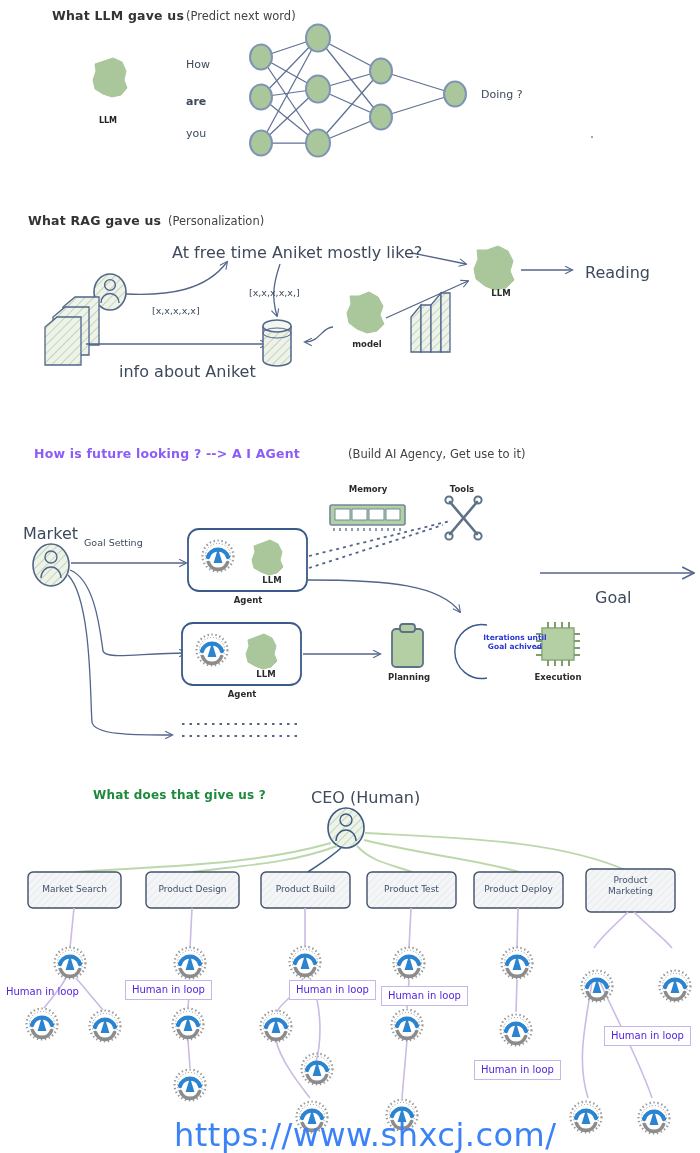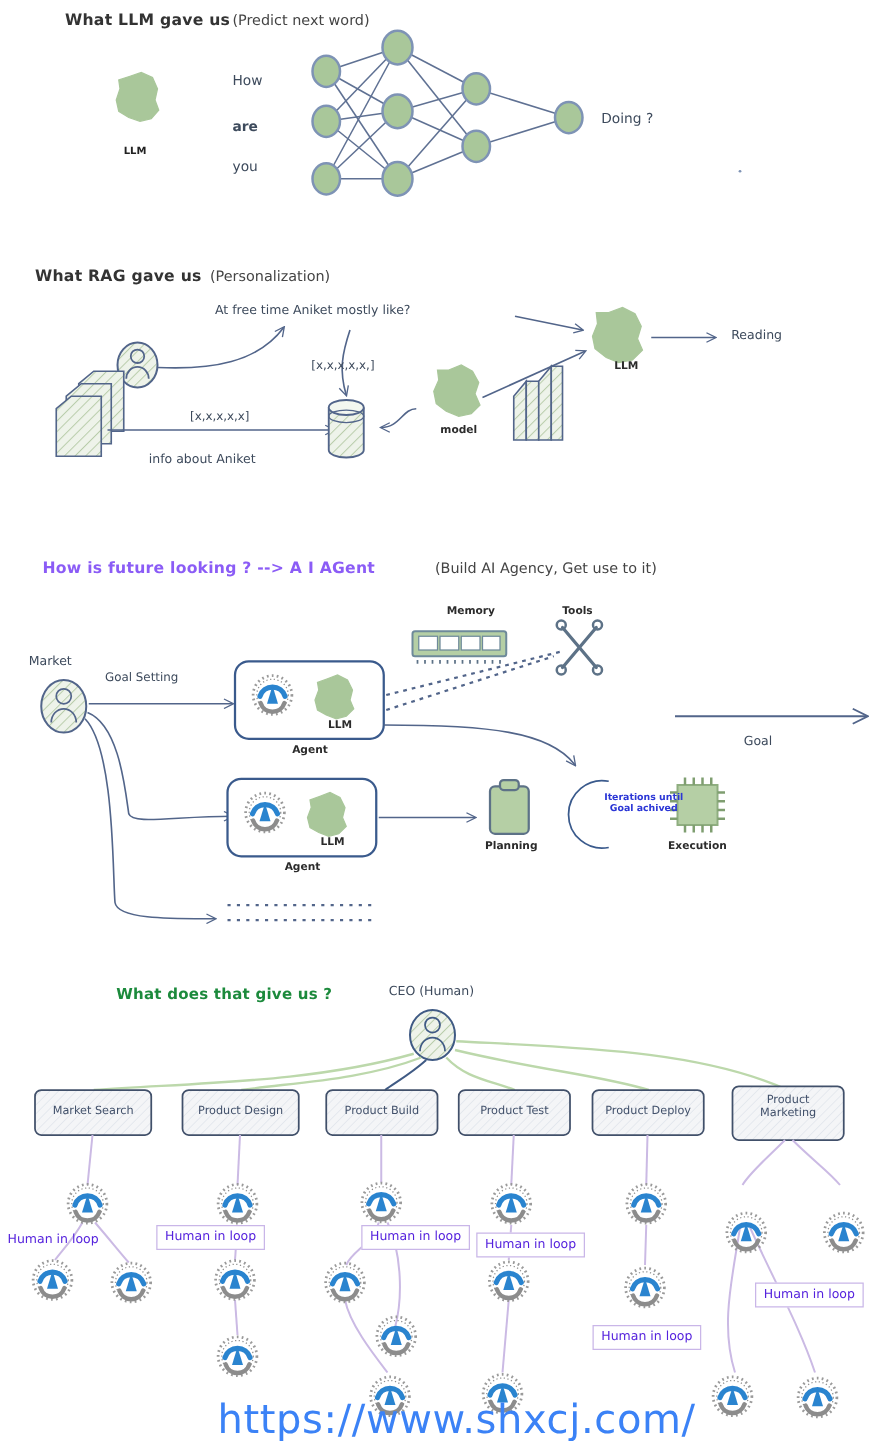--- a/index.html
+++ b/index.html
@@ -46,21 +46,21 @@
   .lbl {
     font-family: "DejaVu Sans", sans-serif;
     font-size: 8.5px;
     font-weight: 700;
     color: #2b2b2b;
     white-space: nowrap;
     text-align: center;
   }
   .lbl-hand {
     font-family: "DejaVu Sans", sans-serif;
-    font-size: 10px;
+    font-size: 16px;
     font-weight: 400;
     color: #3d4a5c;
     white-space: nowrap;
   }
   .lbl-hand.sm { font-size: 9.5px; }
   .word {
     font-family: "DejaVu Sans", sans-serif;
     font-size: 11px;
     color: #3d4a5c;
     white-space: nowrap;
@@ -403,31 +403,31 @@
 <div class="abs llm-cap" style="left:88px; top:116px; width:40px;">LLM</div>
 <div class="abs word" style="left:186px; top:58px;">How</div>
 <div class="abs word" style="left:186px; top:95px;font-weight:bold;">are</div>
 <div class="abs word" style="left:186px; top:127px;">you</div>
 <div class="abs word" style="left:481px; top:88px;">Doing ?</div>
 
 <div class="abs sec-title hand" style="left:28px; top:213px;">What RAG gave us</div>
 <div class="abs sec-sub hand" style="left:168px; top:214px;">(Personalization)</div>
 <div class="abs lbl-hand" style="left:172px; top:243px;">At free time Aniket mostly like?</div>
 <div class="abs lbl-hand sm" style="left:249px; top:287px;">[x,x,x,x,x,]</div>
-<div class="abs lbl-hand sm" style="left:152px; top:328px;">[x,x,x,x,x]</div>
+<div class="abs lbl-hand sm" style="left:152px; top:305px;">[x,x,x,x,x]</div>
 <div class="abs lbl-hand" style="left:119px; top:362px;">info about Aniket</div>
 <div class="abs lbl" style="left:342px; top:339px; width:50px;">model</div>
 <div class="abs lbl" style="left:480px; top:288px; width:42px;">LLM</div>
 <div class="abs lbl-hand" style="left:585px; top:263px;">Reading</div>
 
 <div class="abs sec-title red hand" style="left:34px; top:446px;">How is future looking ? --&gt; A I AGent</div>
 <div class="abs sec-sub hand" style="left:348px; top:447px;">(Build AI Agency, Get use to it)</div>
 <div class="abs lbl-hand" style="left:23px; top:524px;">Market</div>
 <div class="abs lbl-hand sm" style="left:84px; top:537px;">Goal Setting</div>
-<div class="abs lbl" style="left:340px; top:484px; width:56px;text-align:right;">Memory</div>
+<div class="abs lbl" style="left:340px; top:484px; width:56px;">Memory</div>
 <div class="abs lbl" style="left:440px; top:484px; width:44px;">Tools</div>
 <div class="abs lbl" style="left:253px; top:575px; width:38px;">LLM</div>
 <div class="abs lbl" style="left:228px; top:595px; width:40px;">Agent</div>
 <div class="abs lbl" style="left:247px; top:669px; width:38px;">LLM</div>
 <div class="abs lbl" style="left:222px; top:689px; width:40px;">Agent</div>
 <div class="abs lbl" style="left:385px; top:672px; width:48px;">Planning</div>
 <div class="abs blue-note" style="left:444px; top:634px; width:72px;">
   <span>Iterations until</span><br>
   <span>Goal achived</span>
 </div>

